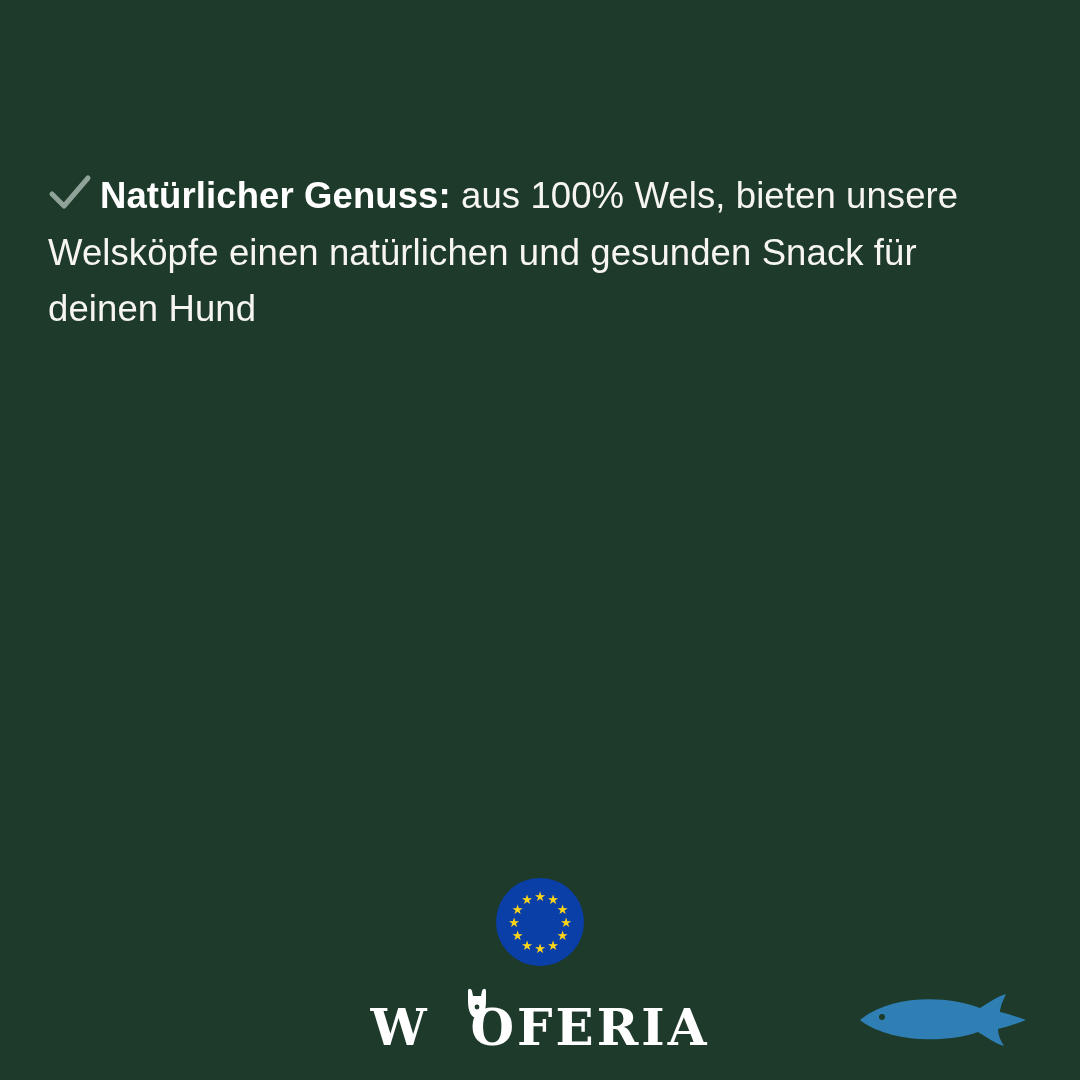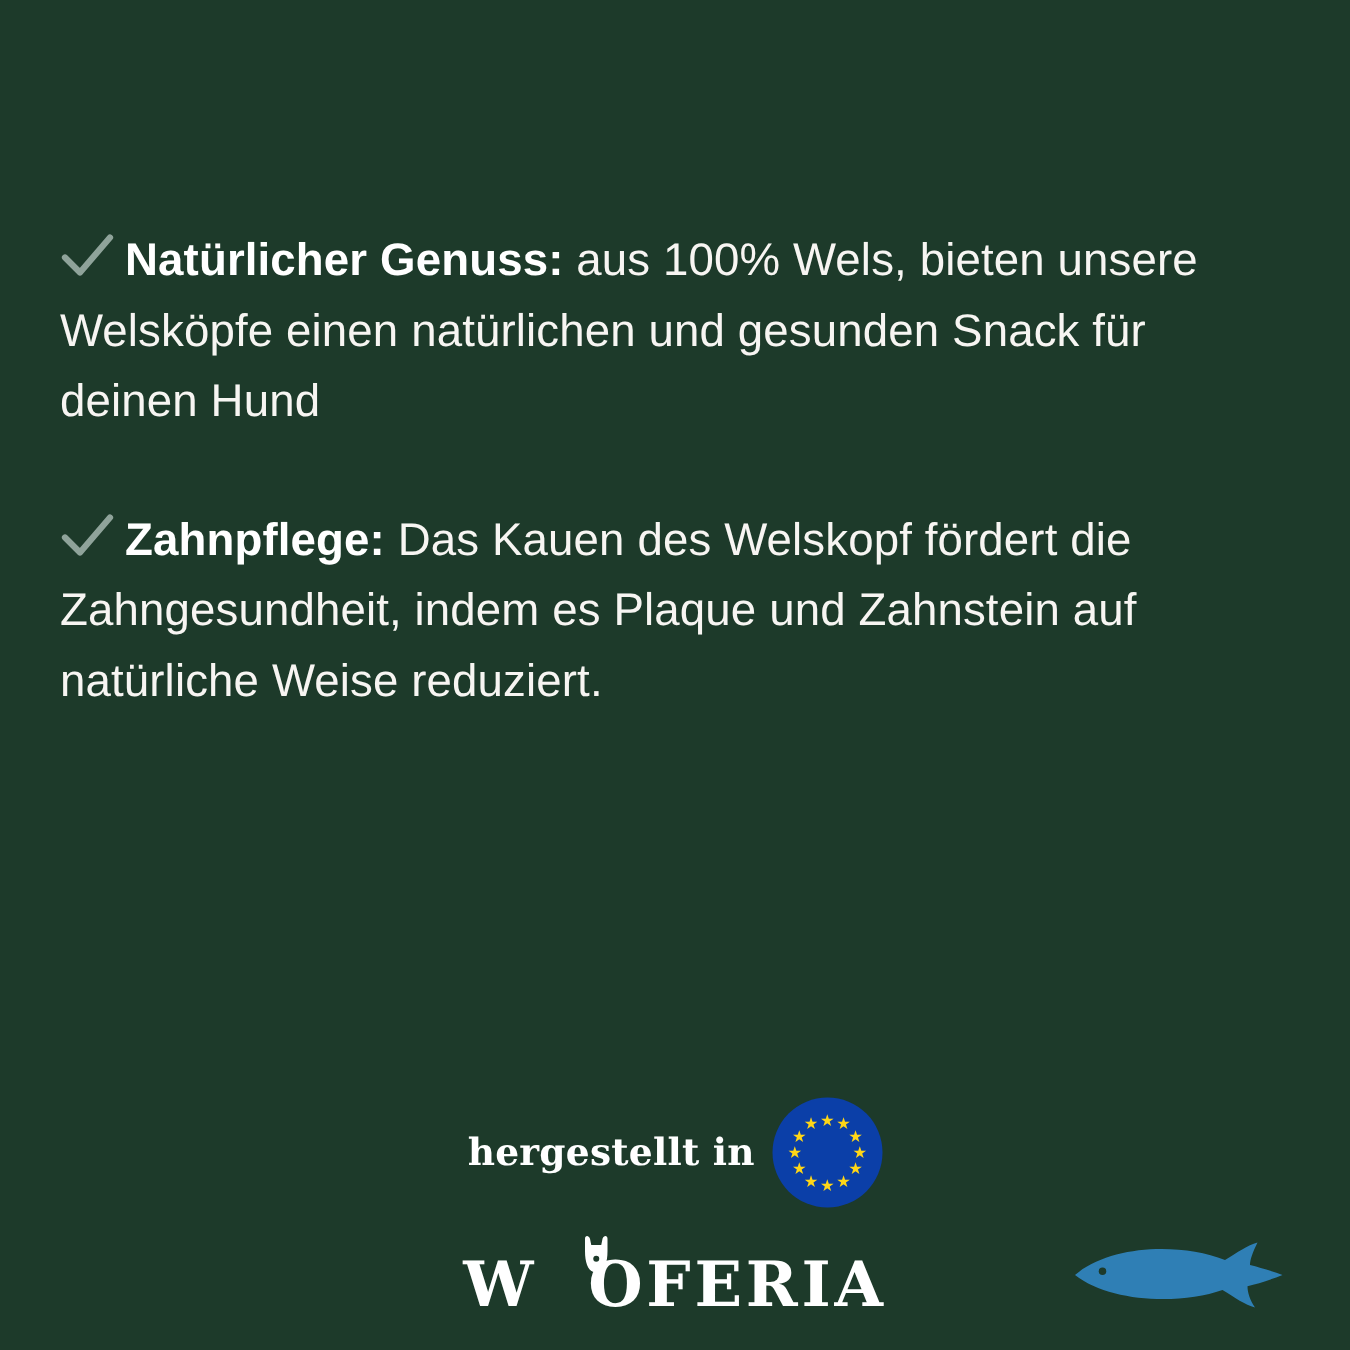--- a/index.html
+++ b/index.html
@@ -18,21 +18,20 @@
   .card {
     position: absolute;
     inset: 0;
     background: #1d3a2a;
   }
   .features {
     position: absolute;
     left: 48px;
     top: 168px;
     width: 984px;
-    margin-top: 12px;
   }
   .feature {
     position: relative;
     margin-bottom: 54px;
   }
   .feature:last-child {
     margin-bottom: 0;
   }
   .check {
     position: absolute;
@@ -140,38 +139,27 @@
       <span class="check">
         <svg width="44" height="40" viewBox="0 0 44 40" aria-hidden="true">
           <path d="M4 20 L16 32 L40 4" fill="none" stroke="#8fa39a" stroke-width="5" stroke-linecap="round" stroke-linejoin="round"></path>
         </svg>
       </span>
       <div class="feature-text">
         <span class="lead">Natürlicher Genuss:</span><span> aus 100% Wels, bieten unsere Welsköpfe einen natürlichen und gesunden Snack für deinen Hund</span>
       </div>
     </div>
 
-    <div class="feature">
-      <span class="check">
-        <svg width="44" height="40" viewBox="0 0 44 40" aria-hidden="true">
-          <path d="M4 20 L16 32 L40 4" fill="none" stroke="#8fa39a" stroke-width="5" stroke-linecap="round" stroke-linejoin="round"></path>
-        </svg>
-      </span>
-      <div class="feature-text">
-        <span class="lead">Zahnpflege:</span><span> Das Kauen des Welskopf fördert die Zahngesundheit, indem es Plaque und Zahnstein auf natürliche Weise reduziert.</span>
-      </div>
-    </div>
 
 
   </div>
 
   <div class="footer">
 
     <div class="made-in">
-      <span class="made-in-label">hergestellt in</span>
       <span class="eu-flag" id="eu-flag">
           <span class="eu-star" style="left: 44px; top: 18px;">★</span>
           <span class="eu-star" style="left: 57px; top: 21.4833px;">★</span>
           <span class="eu-star" style="left: 66.5167px; top: 31px;">★</span>
           <span class="eu-star" style="left: 70px; top: 44px;">★</span>
           <span class="eu-star" style="left: 66.5167px; top: 57px;">★</span>
           <span class="eu-star" style="left: 57px; top: 66.5167px;">★</span>
           <span class="eu-star" style="left: 44px; top: 70px;">★</span>
           <span class="eu-star" style="left: 31px; top: 66.5167px;">★</span>
           <span class="eu-star" style="left: 21.4833px; top: 57px;">★</span>

